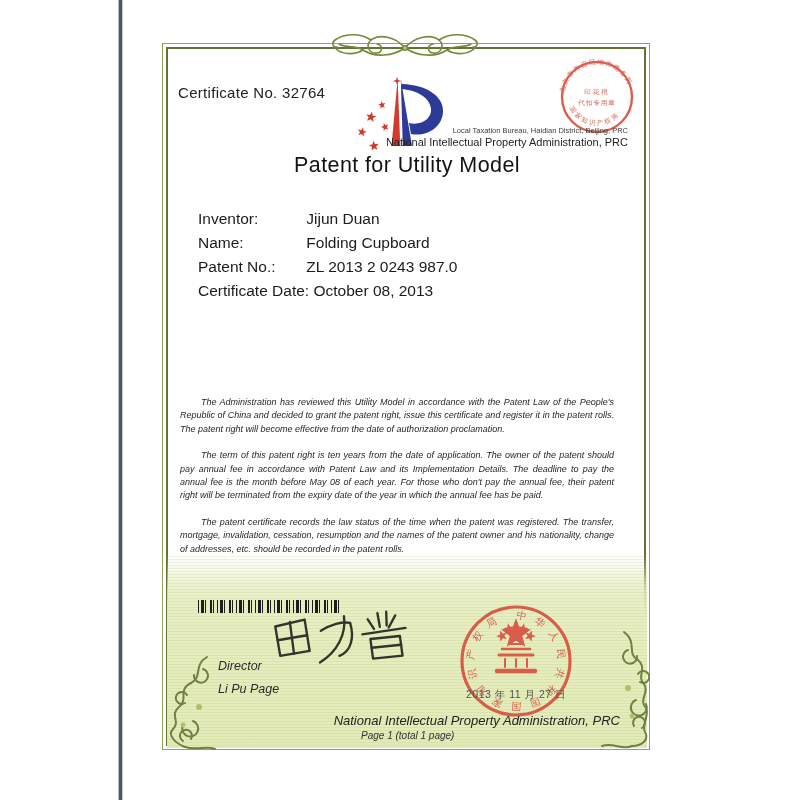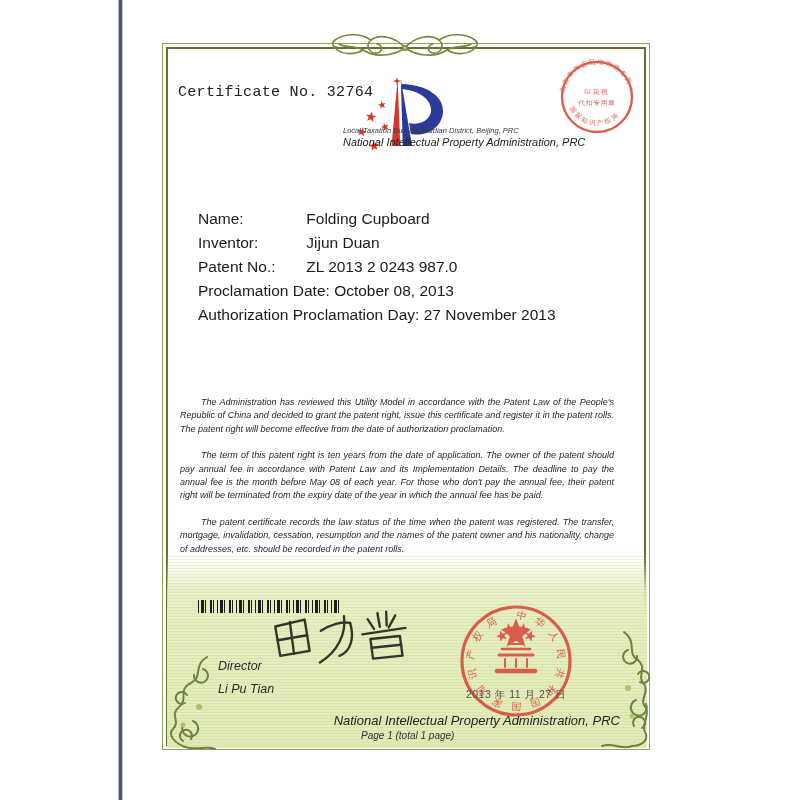--- a/index.html
+++ b/index.html
@@ -8,22 +8,22 @@
   .abs{position:absolute;}
   .scan-edge{left:118px;top:0;width:5px;height:800px;
     background:linear-gradient(90deg,#b9bdc1 0 1px,#4e565e 1px 4px,#c7cbce 4px 5px);}
   .border-outer{left:162px;top:43px;width:486px;height:705px;border:1px solid #94a35a;}
   .border-inner{position:absolute;left:3px;top:3px;right:3px;bottom:3px;border:2px solid #607434;}
   .green-zone{left:167px;top:556px;width:480px;height:192px;z-index:1;
     background:
       repeating-linear-gradient(180deg,rgba(150,170,80,.14) 0 1px,rgba(255,255,255,0) 1px 3px),
       linear-gradient(180deg,rgba(231,238,194,0) 0,rgba(231,238,194,.85) 34px,#e7eec2 60px,#e2ebb8 100%);}
   .content{z-index:2;}
-  .cert-no{left:178px;top:84px;font-size:15px;letter-spacing:.3px;color:#222;z-index:2;font-family:Liberation Mono, monospace;}
-  .captions{left:343px;top:126px;width:310px;z-index:2;font-style:italic;}
+  .cert-no{left:178px;top:84px;font-size:15px;letter-spacing:.3px;color:#222;z-index:2;}
+  .captions{left:318px;top:126px;width:310px;text-align:right;z-index:2;}
   .cap1{font-size:7.5px;color:#3d3d3d;}
   .cap2{font-size:11px;color:#1f1f1f;margin-top:1px;}
   .title{left:187px;top:153px;width:440px;text-align:center;font-size:21.5px;
          letter-spacing:.4px;color:#131313;z-index:2;}
   .fields{left:198px;top:207px;z-index:2;font-size:15.5px;color:#1b1b1b;}
   .frow{height:24px;line-height:24px;white-space:nowrap;}
   .flabel{display:inline-block;min-width:104px;}
   .paras{left:180px;top:388px;width:434px;z-index:2;font-style:italic;font-size:9px;
          line-height:13.4px;text-align:justify;color:#262626;margin-top:8px;}
   .paras p{margin:0 0 13px 0;text-indent:21px;}
@@ -135,55 +135,52 @@
     </text>
     <text x="49" y="46" text-anchor="middle" font-size="6.5" letter-spacing="2" fill="#d85140">印花税</text>
     <text x="49" y="57" text-anchor="middle" font-size="6.5" letter-spacing="1" fill="#d85140">代扣专用章</text>
   </svg>
 
   <div class="abs captions content">
     <div class="cap1">Local Taxation Bureau, Haidian District, Beijing, PRC</div>
     <div class="cap2">National Intellectual Property Administration, PRC</div>
   </div>
 
+  <div class="abs title content">Patent for Utility Model</div>
 
   <div class="abs fields content">
+    <div class="frow">
+      <span class="flabel">Inventor:</span>
+      <span>Jijun Duan</span>
+    </div>
     <div class="frow">
       <span class="flabel">Name:</span>
       <span>Folding Cupboard</span>
     </div>
     <div class="frow">
-      <span class="flabel">Inventor:</span>
-      <span>Jijun Duan</span>
-    </div>
-    <div class="frow">
       <span class="flabel">Patent No.:</span>
       <span>ZL 2013 2 0243 987.0</span>
     </div>
     <div class="frow">
-      <span class="flabel">Proclamation Date:</span>
+      <span class="flabel">Certificate Date:</span>
       <span>October 08, 2013</span>
-    </div>
-    <div class="frow">
-      <span class="flabel">Authorization Proclamation Day:</span>
-      <span>27 November 2013</span>
     </div>
   </div>
 
   <div class="abs paras content">
     <p>The Administration has reviewed this Utility Model in accordance with the Patent Law of the People's Republic of China and decided to grant the patent right, issue this certificate and register it in the patent rolls. The patent right will become effective from the date of authorization proclamation.</p>
     <p>The term of this patent right is ten years from the date of application. The owner of the patent should pay annual fee in accordance with Patent Law and its Implementation Details. The deadline to pay the annual fee is the month before May 08 of each year. For those who don't pay the annual fee, their patent right will be terminated from the expiry date of the year in which the annual fee has be paid.</p>
     <p>The patent certificate records the law status of the time when the patent was registered. The transfer, mortgage, invalidation, cessation, resumption and the names of the patent owner and his nationality, change of addresses, etc. should be recorded in the patent rolls.</p>
   </div>
 
   <div class="abs barcode content"></div>
 
   <div class="abs director content">
     <div>Director</div>
-    <div class="dname">Li Pu Tian</div>
+    <div class="dname">Li Pu Page</div>
   </div>
 
   <svg class="abs sig-svg" width="138" height="72" viewBox="0 0 140 72">
     <g stroke="#30362a" stroke-width="2.4" fill="none" stroke-linecap="round" stroke-linejoin="round" transform="rotate(-2 70 36)">
       <path d="M6,16 L36,10 L40,42 L10,46 Z"></path>
       <path d="M21,12 L24,44"></path>
       <path d="M8,30 L38,26"></path>
       <path d="M52,22 C62,16 74,13 82,15"></path>
       <path d="M76,8 C78,26 68,44 50,54"></path>
       <path d="M82,15 C86,30 82,44 70,48"></path>

